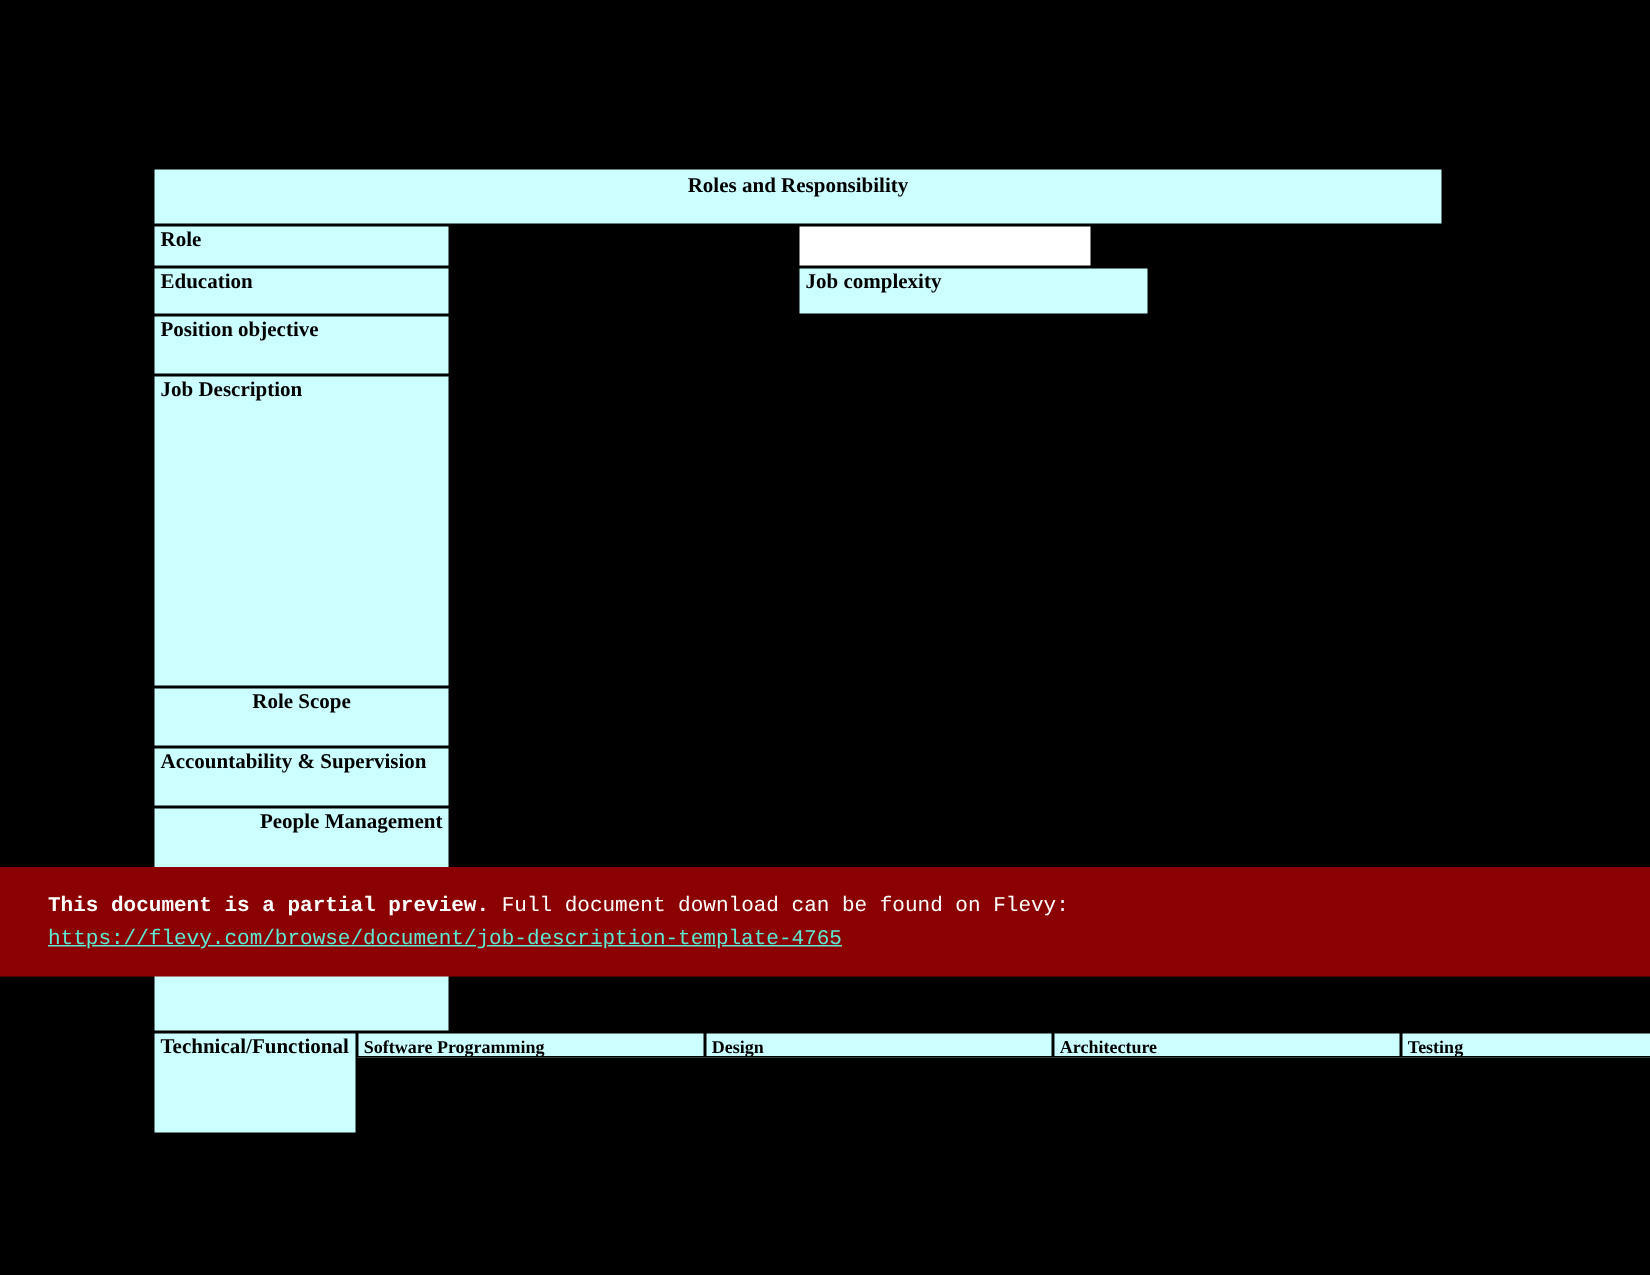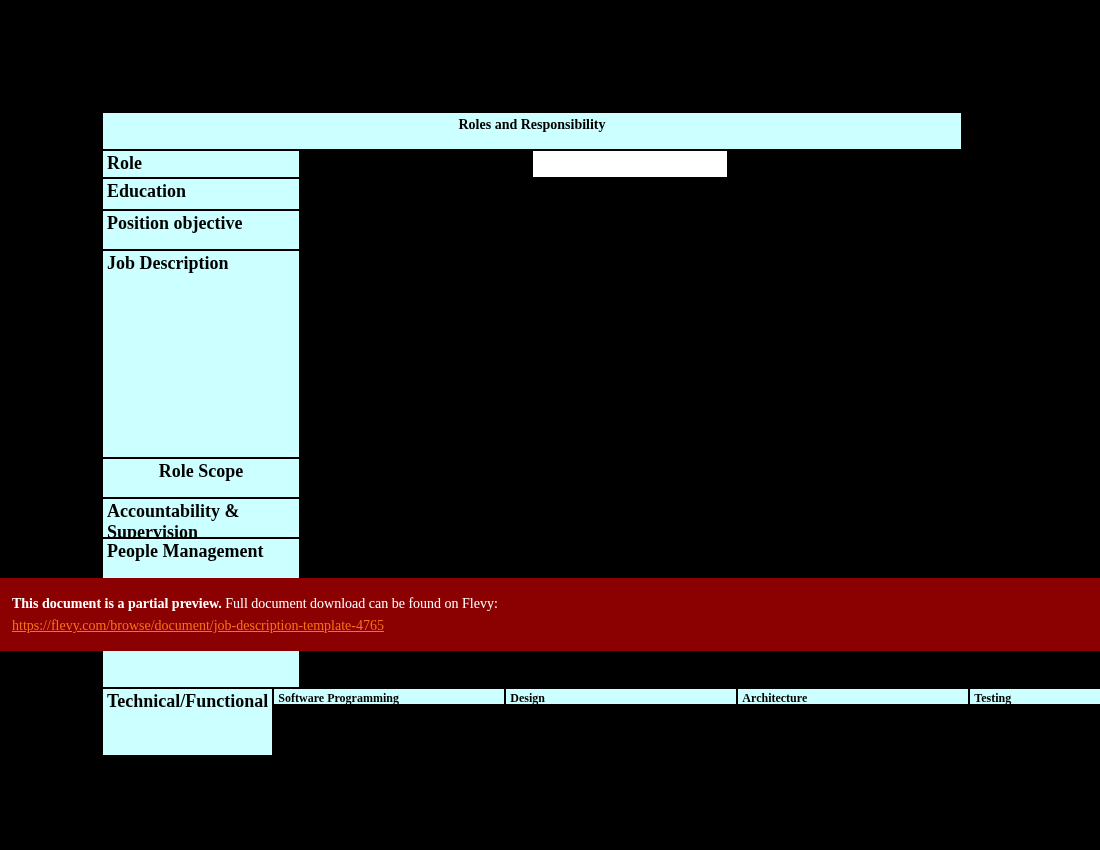--- a/index.html
+++ b/index.html
@@ -20,80 +20,81 @@
     width: 860px;
     margin-left: 24px;
   }
   .row {
     display: flex;
   }
   .cell {
     border: 1px solid #000;
     padding: 2px 4px;
     font-weight: bold;
-    font-size: 18px;
+    font-size: 14px;
     color: #000;
   }
   .header-cell { background: #ccffff; }
   .white-cell  { background: #ffffff; }
 
   .banner {
     position: absolute;
     left: 0;
     top: 578px;
     width: 1100px;
     height: 73px;
     background: #8b0000;
     color: #fff;
-    font-family: Liberation Serif, serif;
+    font-family: Liberation Mono, monospace;
     font-size: 14px;
-    padding: 18px 26px 0 12px;
+    padding: 18px 26px 0 32px;
   }
   .banner .line1 { margin-bottom: 6px; }
   .banner .bold { font-weight: bold; }
-  .banner a { color: #f97316; text-decoration: underline; }
+  .banner a { color: #5eead4; text-decoration: underline; }
 </style>
 </head>
 <body>
 
 <div class="sheet">
 
   <div class="row">
     <div class="cell header-cell" style="width:860px; height:38px; text-align:center; font-size:14px; padding-top:4px;">Roles and Responsibility</div>
   </div>
 
   <div class="row">
     <div class="cell header-cell" style="width:198px; height:28px;">Role</div>
     <div style="width:232px; height:28px;"></div>
     <div class="cell white-cell" style="width:196px; height:28px;"></div>
   </div>
 
   <div class="row">
     <div class="cell header-cell" style="width:198px; height:32px;">Education</div>
     <div style="width:232px; height:32px;"></div>
+    <div class="cell header-cell" style="width:234px; height:32px;">Job complexity</div>
   </div>
 
   <div class="row">
     <div class="cell header-cell" style="width:198px; height:40px;">Position objective</div>
   </div>
 
   <div class="row">
     <div class="cell header-cell" style="width:198px; height:208px;">Job Description</div>
   </div>
 
   <div class="row">
     <div class="cell header-cell" style="width:198px; height:40px;text-align:center;">Role Scope</div>
   </div>
 
   <div class="row">
     <div class="cell header-cell" style="width:198px; height:40px;">Accountability &amp; Supervision</div>
   </div>
 
   <div class="row">
-    <div class="cell header-cell" style="width:198px; height:40px; border-bottom:none;">People Management</div>
+    <div class="cell header-cell" style="width:198px; height:40px; border-bottom:none;text-align:right;">People Management</div>
   </div>
 
   <div class="row">
     <div class="cell header-cell" style="width:198px; height:110px; border-top:none;"></div>
   </div>
 
   <div class="row">
     <div class="cell header-cell" style="width:198px; height:68px;">Technical/Functional</div>
     <div style="display:flex; flex-direction:row;">
       <div class="cell header-cell" style="width:232px; height:17px; font-size:12px;">Software Programming</div>

